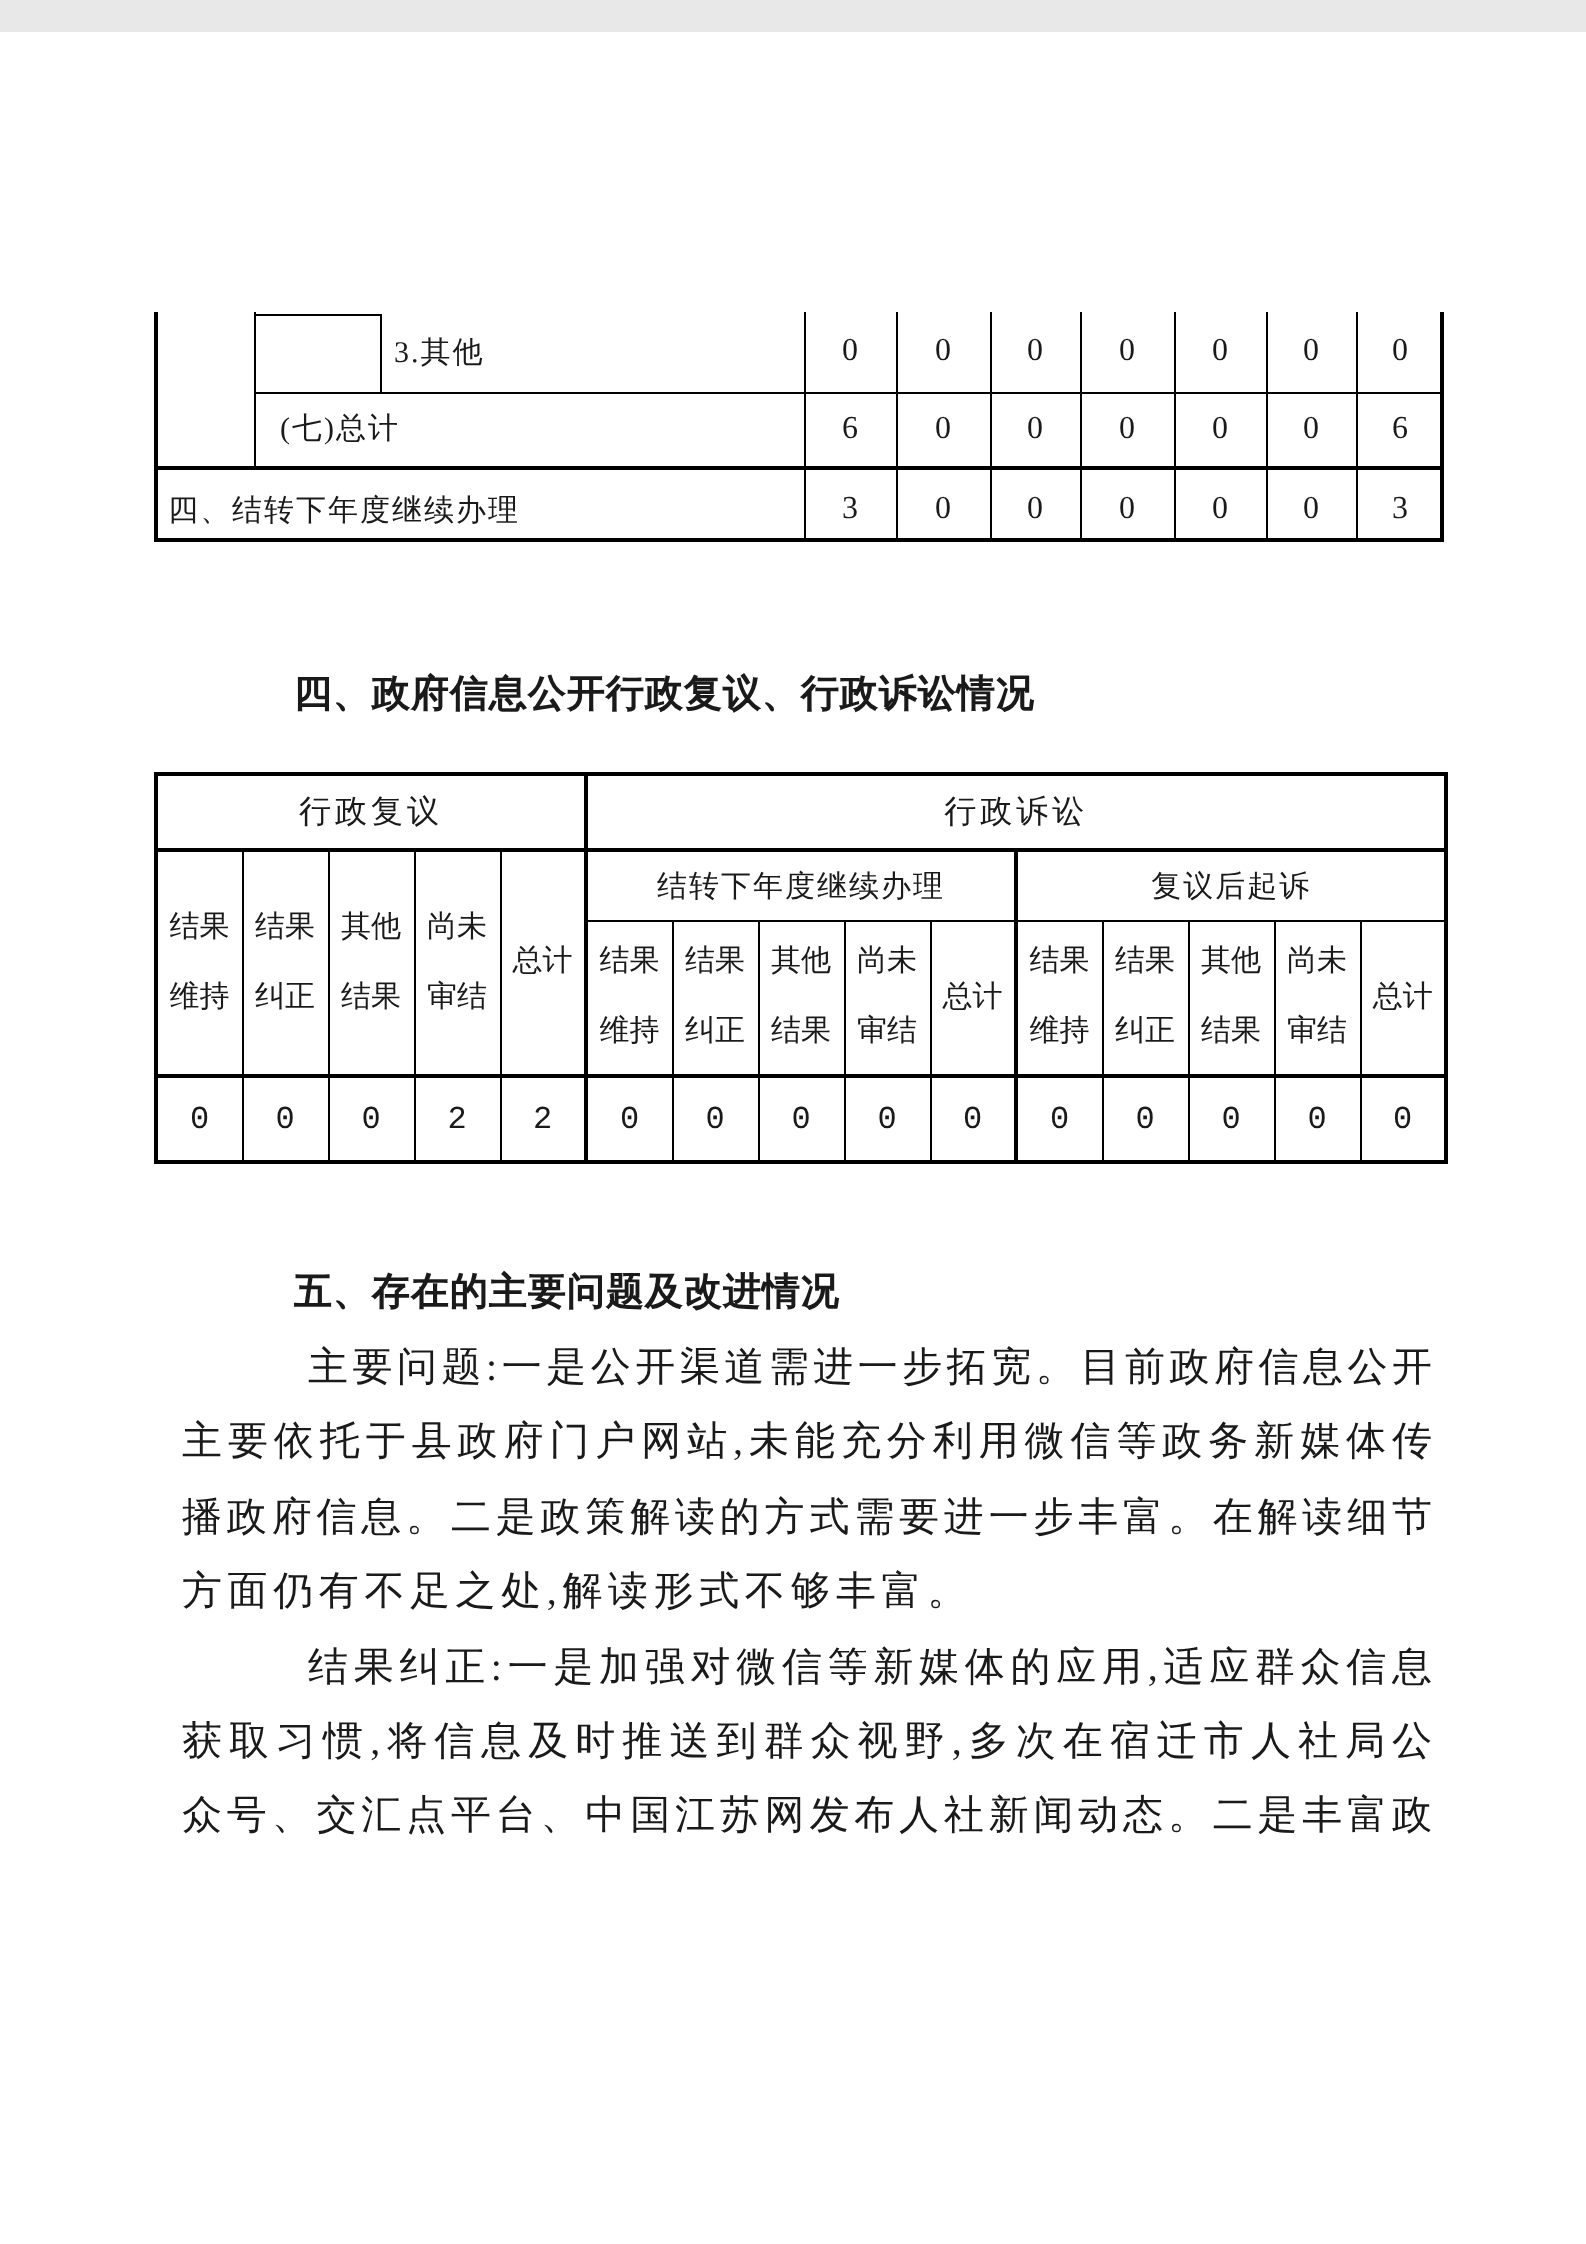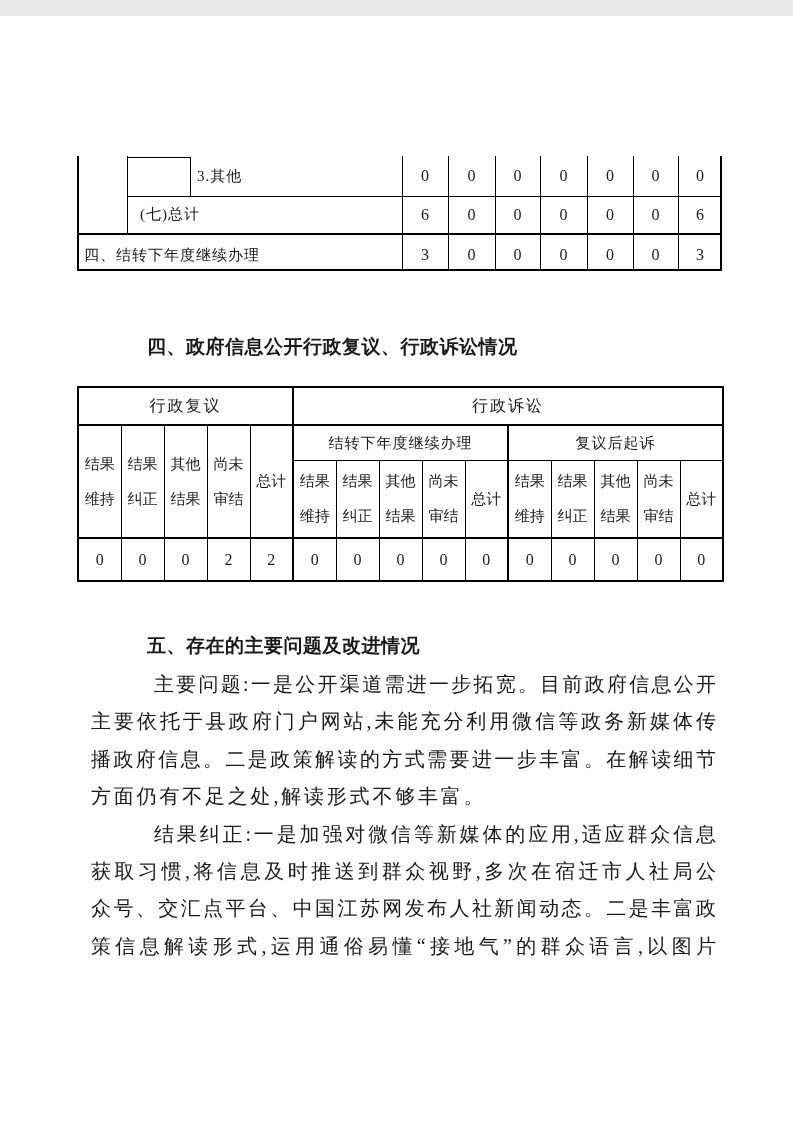--- a/index.html
+++ b/index.html
@@ -35,20 +35,21 @@
     white-space:nowrap;
   }
   .h4{top:318px;text-align:center;}
   .h5{top:617px;}
 
   
   .t2{
     position:absolute;left:77px;top:370px;width:645px;
     border-collapse:collapse;table-layout:fixed;
     border:2px solid #000;
+    font-family:Liberation Mono, monospace;
   }
   .t2 td{
     border:1px solid #000;
     text-align:center;vertical-align:middle;
     padding:0;overflow:hidden;
   }
   .t2 .ga{height:36px;font-size:16px;letter-spacing:2px;border-bottom-width:2px;}
   .t2 .band{height:34px;font-size:15px;letter-spacing:1px;border-bottom-width:1px;}
   .t2 .hdr{
     font-size:15px;line-height:35px;
@@ -190,16 +191,15 @@
   <div class="sec-heading h5">五、存在的主要问题及改进情况</div>
 
   <div class="bodytext">
     <div class="ln just indent">主要问题:一是公开渠道需进一步拓宽。目前政府信息公开</div>
     <div class="ln just">主要依托于县政府门户网站,未能充分利用微信等政务新媒体传</div>
     <div class="ln just">播政府信息。二是政策解读的方式需要进一步丰富。在解读细节</div>
     <div class="ln plain">方面仍有不足之处,解读形式不够丰富。</div>
     <div class="ln just indent">结果纠正:一是加强对微信等新媒体的应用,适应群众信息</div>
     <div class="ln just">获取习惯,将信息及时推送到群众视野,多次在宿迁市人社局公</div>
     <div class="ln just">众号、交汇点平台、中国江苏网发布人社新闻动态。二是丰富政</div>
-    <div class="ln just">策信息解读形式,运用通俗易懂“接地气”的群众语言,以图片</div>
   </div>
 
 </div>
 
 </body></html>

